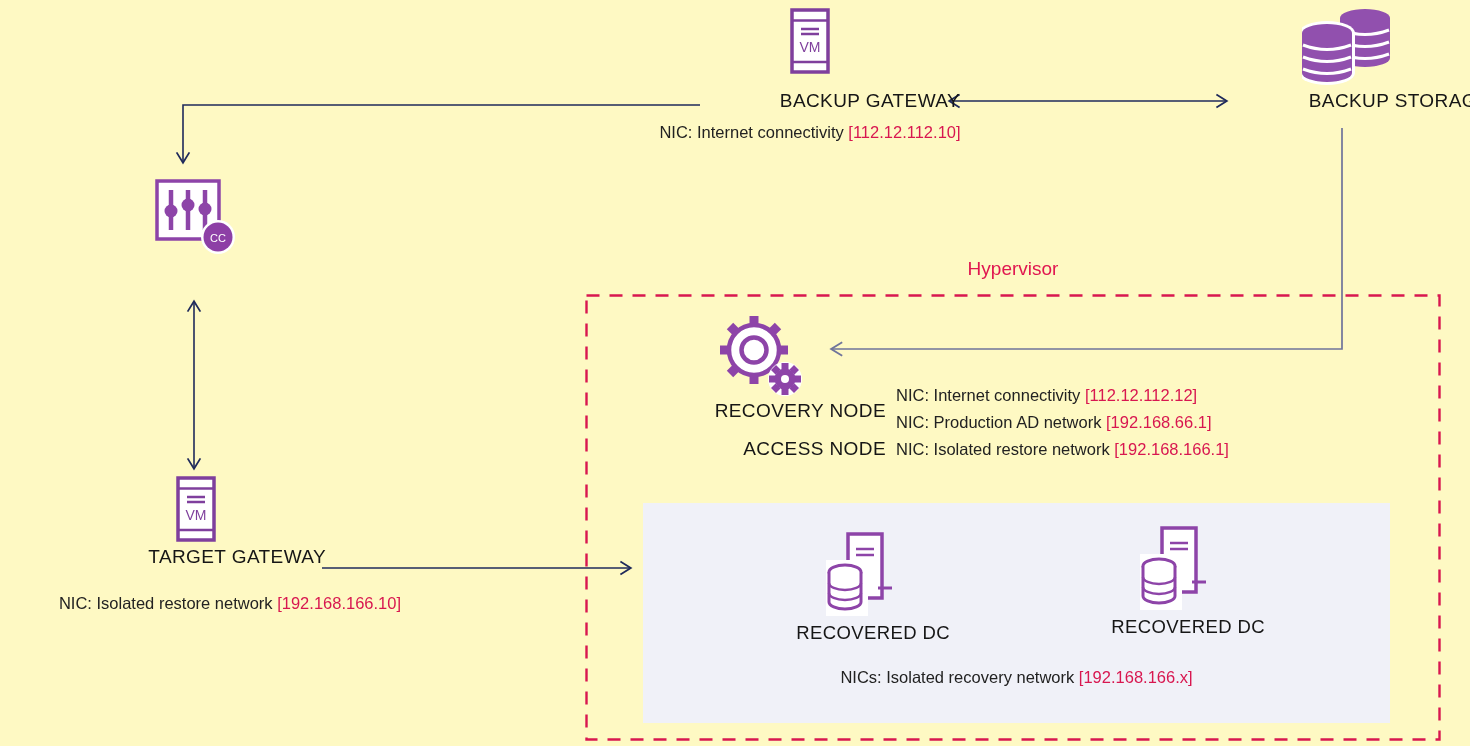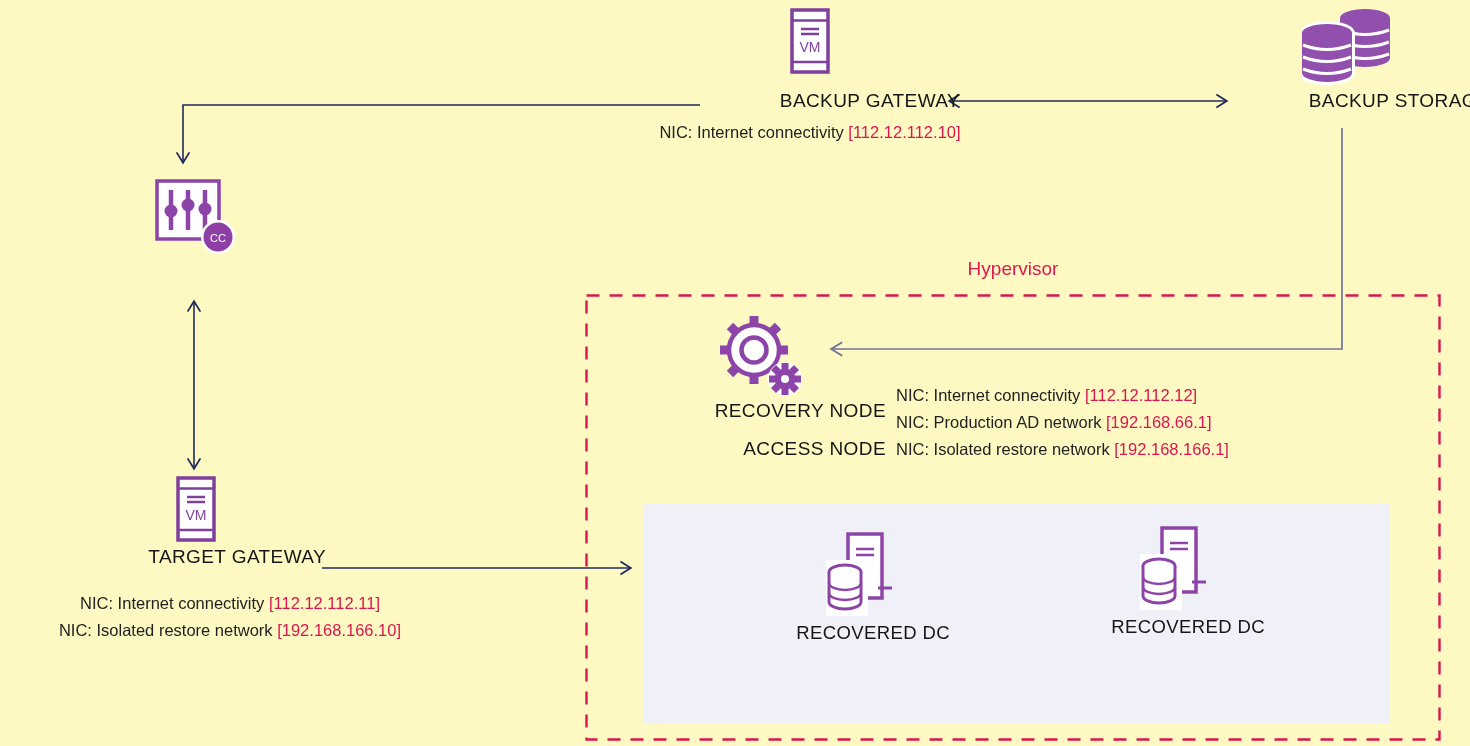--- a/index.html
+++ b/index.html
@@ -110,21 +110,20 @@
       <rect x="2" y="2" width="36" height="62" fill="#fff" stroke="#7f3f9d" stroke-width="3.5"></rect>
       <line x1="2" y1="12.5" x2="38" y2="12.5" stroke="#7f3f9d" stroke-width="2.5"></line>
       <line x1="2" y1="54" x2="38" y2="54" stroke="#7f3f9d" stroke-width="2.5"></line>
       <line x1="11" y1="21" x2="29" y2="21" stroke="#7f3f9d" stroke-width="2.5"></line>
       <line x1="11" y1="26" x2="29" y2="26" stroke="#7f3f9d" stroke-width="2.5"></line>
       <text x="20" y="44" text-anchor="middle" font-size="14" fill="#7f3f9d">VM</text>
     </svg>
   </div>
   <div class="abs node node-label" style="left:66px;top:530px;width:260px;margin-top:16px;">TARGET GATEWAY</div>
   <div class="abs node nic-block center" style="left:0px;top:590px;width:460px;">
-    <div class="nic-line"><span>NIC: Internet connectivity </span><span class="ip">[112.12.112.11]</span></div>
     <div class="nic-line"><span>NIC: Isolated restore network </span><span class="ip">[192.168.166.10]</span></div>
   </div>
 
   <div class="abs node hyp-label" style="left:903px;top:258px;width:220px;">Hypervisor</div>
 
   <div class="abs node" style="left:718px;top:314px;">
     <svg width="92" height="90" viewBox="0 0 92 90">
       <g stroke="#8d44a8" stroke-width="9" stroke-linecap="butt">
         <line x1="36" y1="11" x2="36" y2="2"></line>
           <line x1="36" y1="61" x2="36" y2="70"></line>
@@ -187,14 +186,17 @@
       <g transform="translate(2,32)">
         <ellipse cx="17" cy="8" rx="16" ry="7" fill="#fff" stroke="#8d44a8" stroke-width="3"></ellipse>
         <path d="M1,8 V38 a16,7 0 0 0 32,0 V8" fill="#fff" stroke="#8d44a8" stroke-width="3"></path>
         <path d="M1,19 a16,7 0 0 0 32,0" fill="none" stroke="#8d44a8" stroke-width="2.5"></path>
         <path d="M1,29 a16,7 0 0 0 32,0" fill="none" stroke="#8d44a8" stroke-width="2.5"></path>
       </g>
     </svg>
   </div>
   <div class="abs node node-label" style="left:1085px;top:616px;width:180px;font-size:18.5px;">RECOVERED DC</div>
 
+  <div class="abs node nic-block center" style="left:643px;top:664px;width:747px;">
+    <div class="nic-line"><span>NICs: Isolated recovery network </span><span class="ip">[192.168.166.x]</span></div>
+  </div>
 
 </div>
 
 </body></html>

